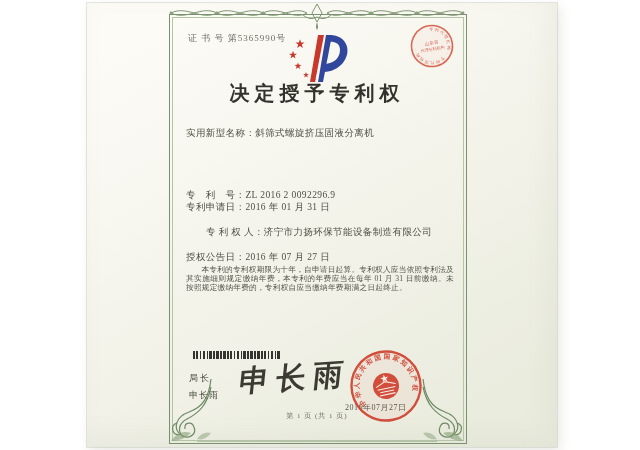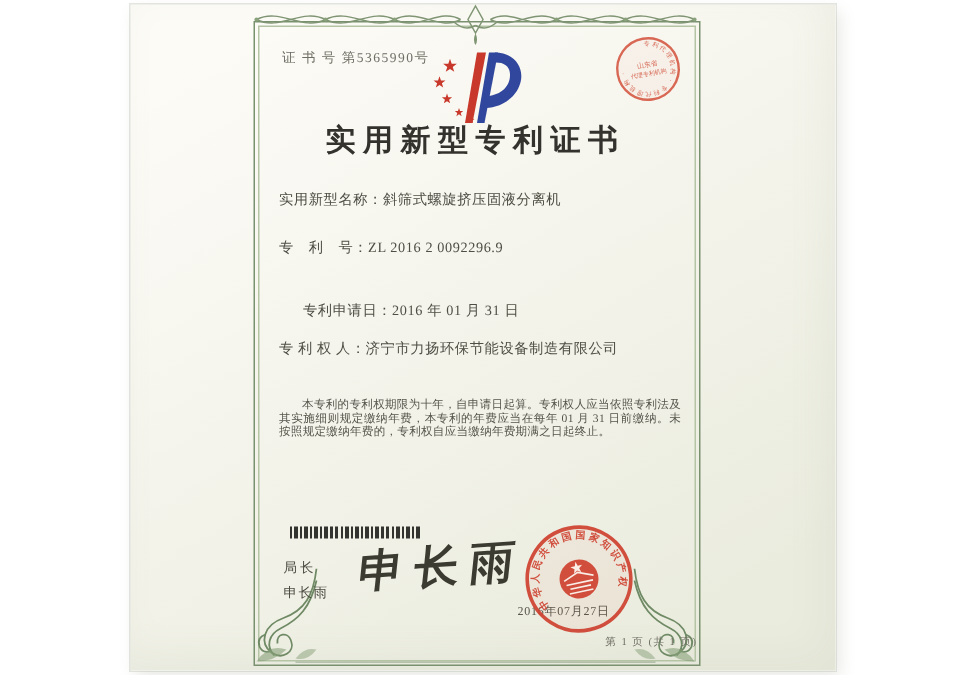--- a/index.html
+++ b/index.html
@@ -22,37 +22,37 @@
 
   .certno{position:absolute;left:101px;top:29px;font-size:9px;color:#6f6e65;letter-spacing:1px;}
   .logo{position:absolute;left:200px;top:29px;width:66px;height:52px;}
   .stamp{position:absolute;left:322px;top:20px;width:46px;height:46px;opacity:.88;
          transform:rotate(-10deg);}
   .title{position:absolute;left:82px;top:77px;width:296px;text-align:center;
          font-size:20px;font-weight:700;letter-spacing:5px;color:#33322d;}
 
   .field{position:absolute;left:99px;width:280px;font-size:9.5px;color:#4f4e45;
          letter-spacing:.4px;white-space:nowrap;}
-  .f0{top:124px;font-family:Liberation Mono, monospace;} .f1{top:149px;} .f2{top:156px;} .f3{top:198px;margin-left:16px;} .f4{top:223px;} .f5{top:248px;}
+  .f0{top:124px;font-family:Liberation Mono, monospace;} .f1{top:149px;} .f2{top:186px;} .f3{top:198px;} .f4{top:223px;margin-left:20px;} .f5{top:248px;}
 
   .body-text{position:absolute;left:99px;top:263px;width:268px;font-size:7.7px;
              line-height:8.9px;color:#56554c;text-align:justify;}
   .body-text p{margin:0;text-indent:2em;letter-spacing:.2px;}
 
   .barcode{position:absolute;left:106px;top:348px;width:88px;height:8px;
            background:repeating-linear-gradient(90deg,#33332f 0 1.5px,transparent 1.5px 2.8px,
                        #33332f 2.8px 5.4px,transparent 5.4px 6.8px);}
   .director-title{position:absolute;left:102px;top:369px;font-size:9px;color:#4c4b42;letter-spacing:2px;}
   .director-name{position:absolute;left:102px;top:386px;font-size:9px;color:#4c4b42;letter-spacing:1px;}
   .signature{position:absolute;left:152px;top:352px;width:190px;font-size:30px;color:#3c3b31;
              letter-spacing:7px;transform:rotate(-4deg) skewX(-10deg);font-weight:600;}
   .seal-date{position:absolute;left:258px;top:399px;width:88px;text-align:left;
              font-size:8px;color:#57564b;letter-spacing:.5px;z-index:1;}
   .seal{position:absolute;left:261px;top:345px;width:76px;height:76px;z-index:2;opacity:.93;}
-  .footer{position:absolute;left:82px;top:420px;width:296px;text-align:right;
+  .footer{position:absolute;left:82px;top:408px;width:296px;text-align:center;
           font-size:7px;color:#6f6e64;letter-spacing:1px;}
 </style>
 </head>
 <body>
 
 <div class="stage">
   <div class="paper">
 
     <div class="frame">
       <div class="frame-inner"></div>
@@ -121,26 +121,27 @@
       <defs>
           <path id="stampArc" d="M23,7.5 A15.5,15.5 0 1 1 22.98,7.5"></path>
         </defs>
       <text font-size="4" letter-spacing="1.2" fill="#d4543f" font-family="Liberation Serif,serif">
         <textPath href="#stampArc">专利代理机构 · 专利代理机构 ·</textPath>
       </text>
       <text x="23" y="21.5" text-anchor="middle" font-size="4.6" fill="#d4543f">山东省</text>
       <text x="23" y="27.5" text-anchor="middle" font-size="4" fill="#d4543f">代理专利机构</text>
     </svg>
 
-    <div class="title">实用新型专利证书</div>
+    <div class="title">决定授予专利权</div>
 
     <div class="field f0">实用新型名称：斜筛式螺旋挤压固液分离机</div>
     <div class="field f2">专　利　号：ZL 2016 2 0092296.9</div>
     <div class="field f3">专利申请日：2016 年 01 月 31 日</div>
     <div class="field f4">专 利 权 人：济宁市力扬环保节能设备制造有限公司</div>
+    <div class="field f5">授权公告日：2016 年 07 月 27 日</div>
 
     <div class="body-text">
       <p>本专利的专利权期限为十年，自申请日起算。专利权人应当依照专利法及其实施细则规定缴纳年费，本专利的年费应当在每年 01 月 31 日前缴纳。未按照规定缴纳年费的，专利权自应当缴纳年费期满之日起终止。</p>
     </div>
 
     <div class="barcode"></div>
 
     <div class="director-title">局长</div>
     <div class="director-name">申长雨</div>
     <div class="signature">申长雨</div>

